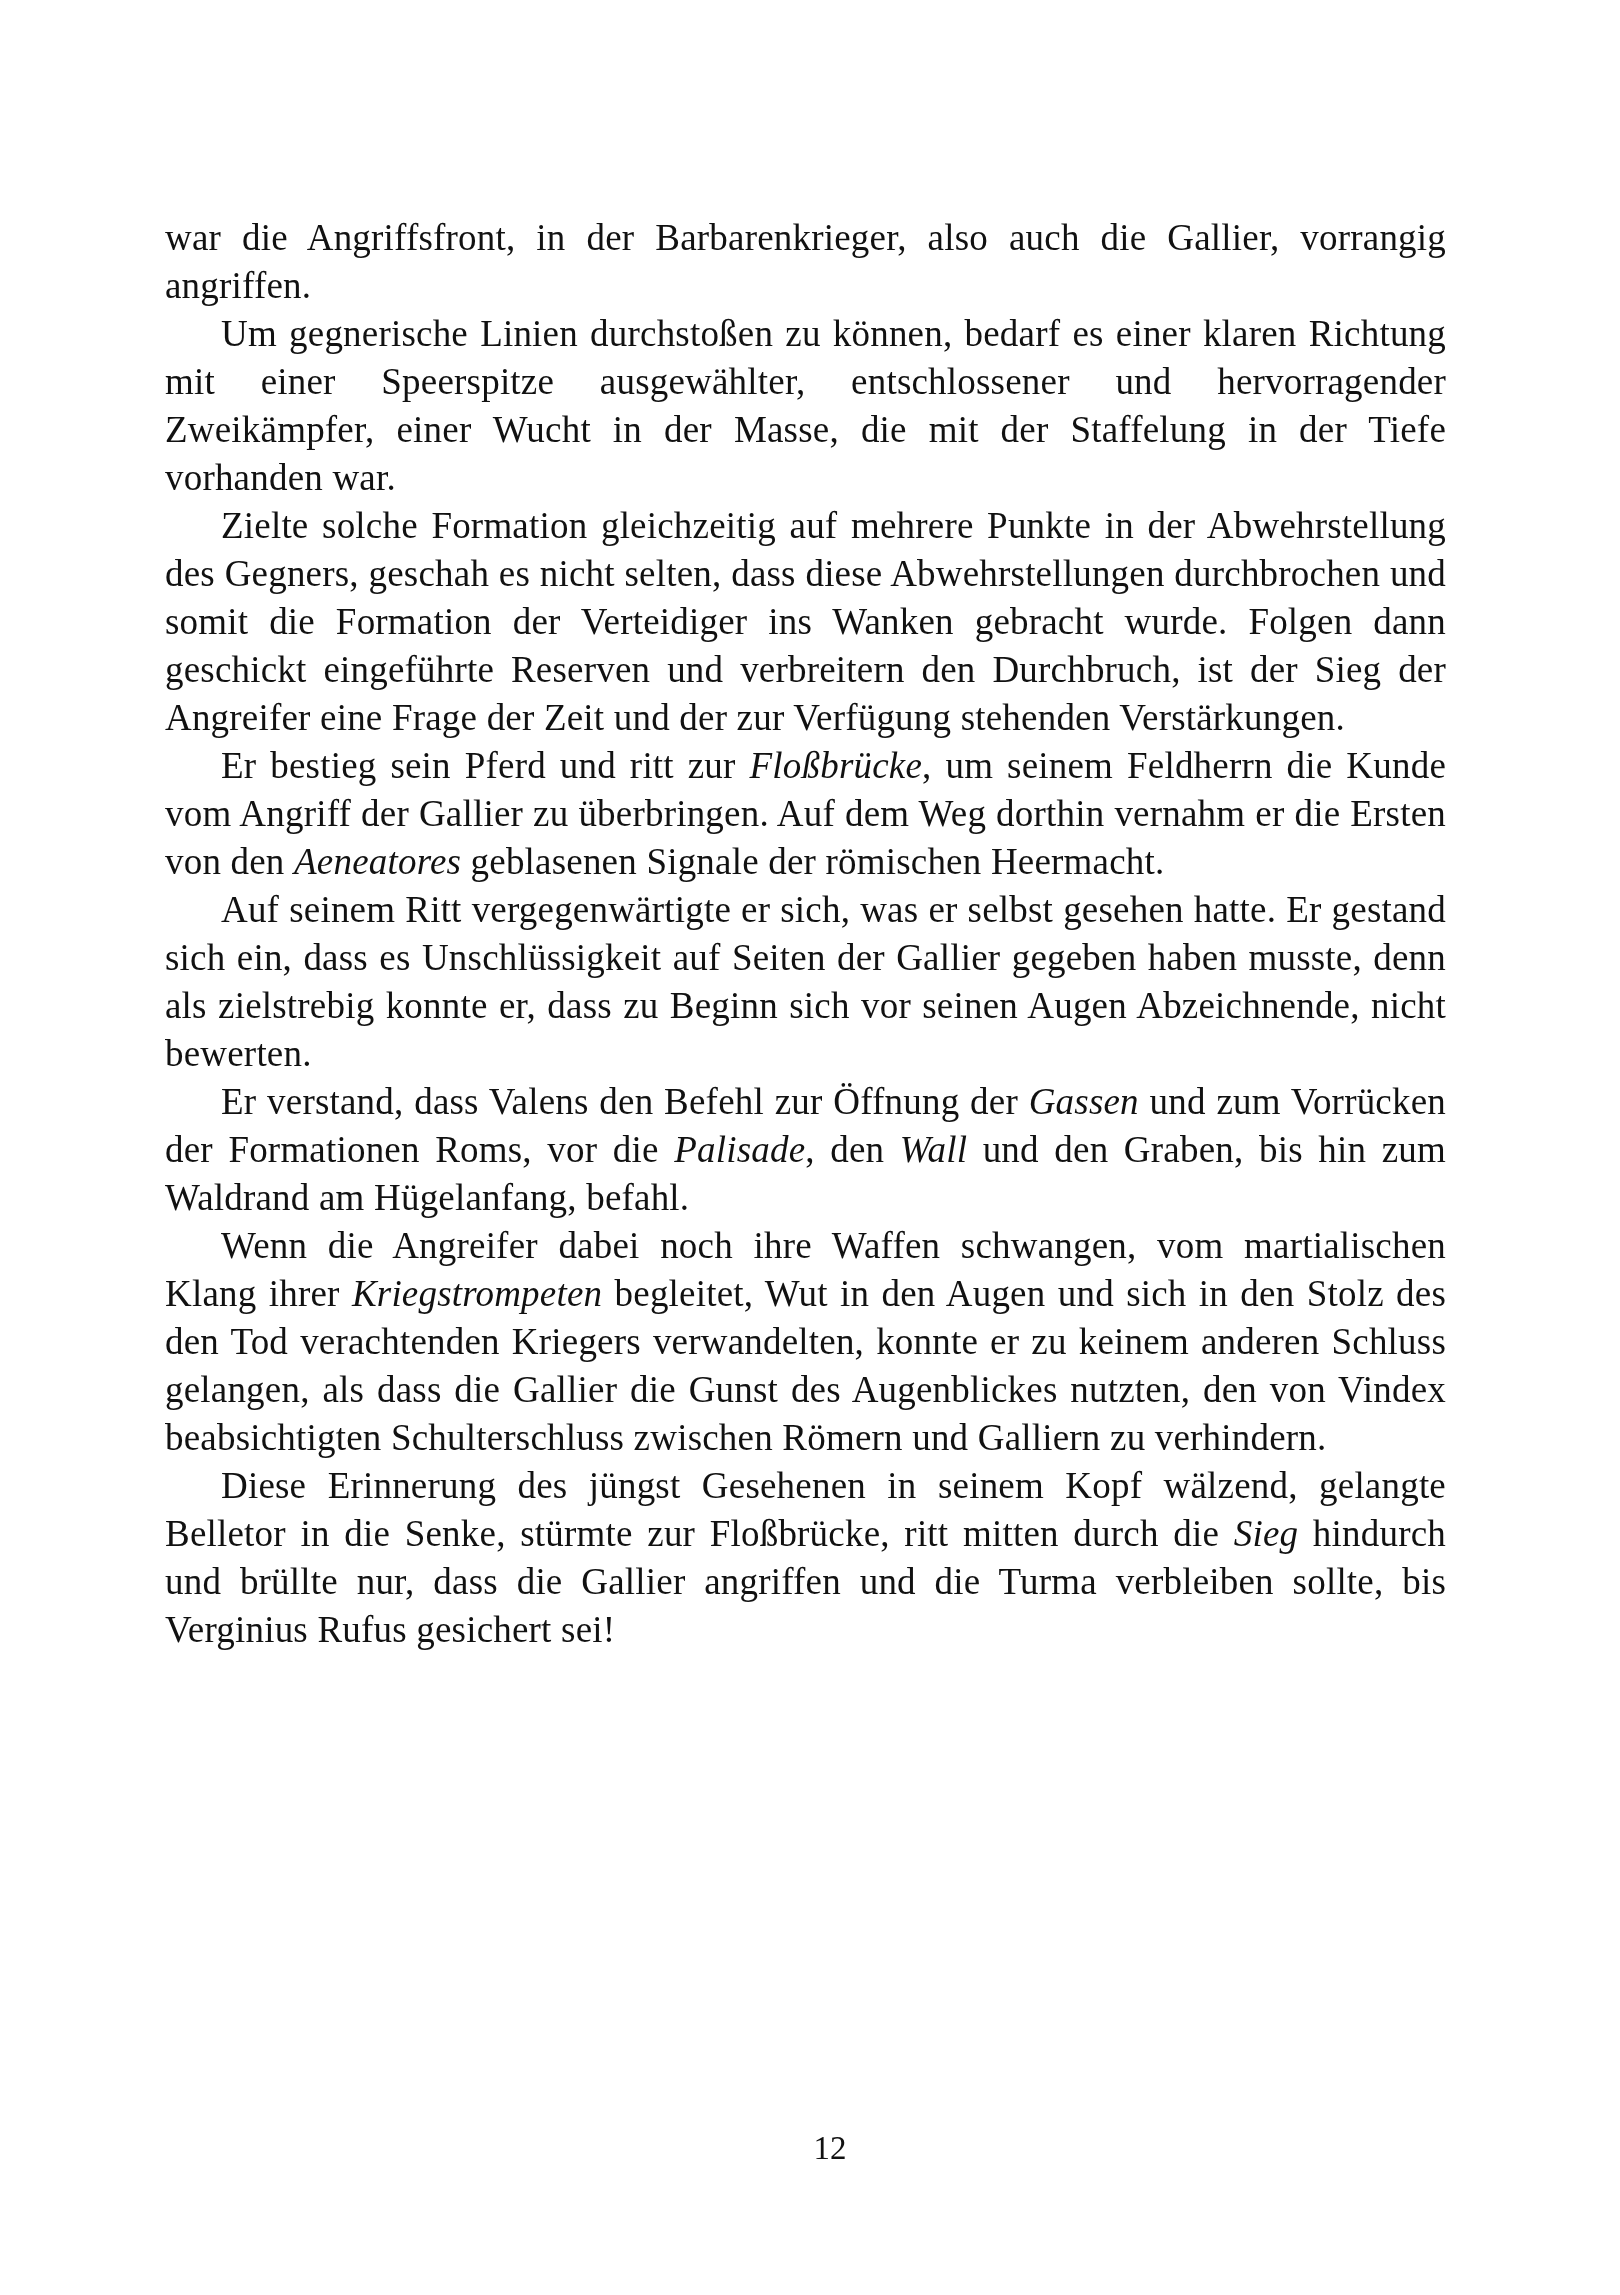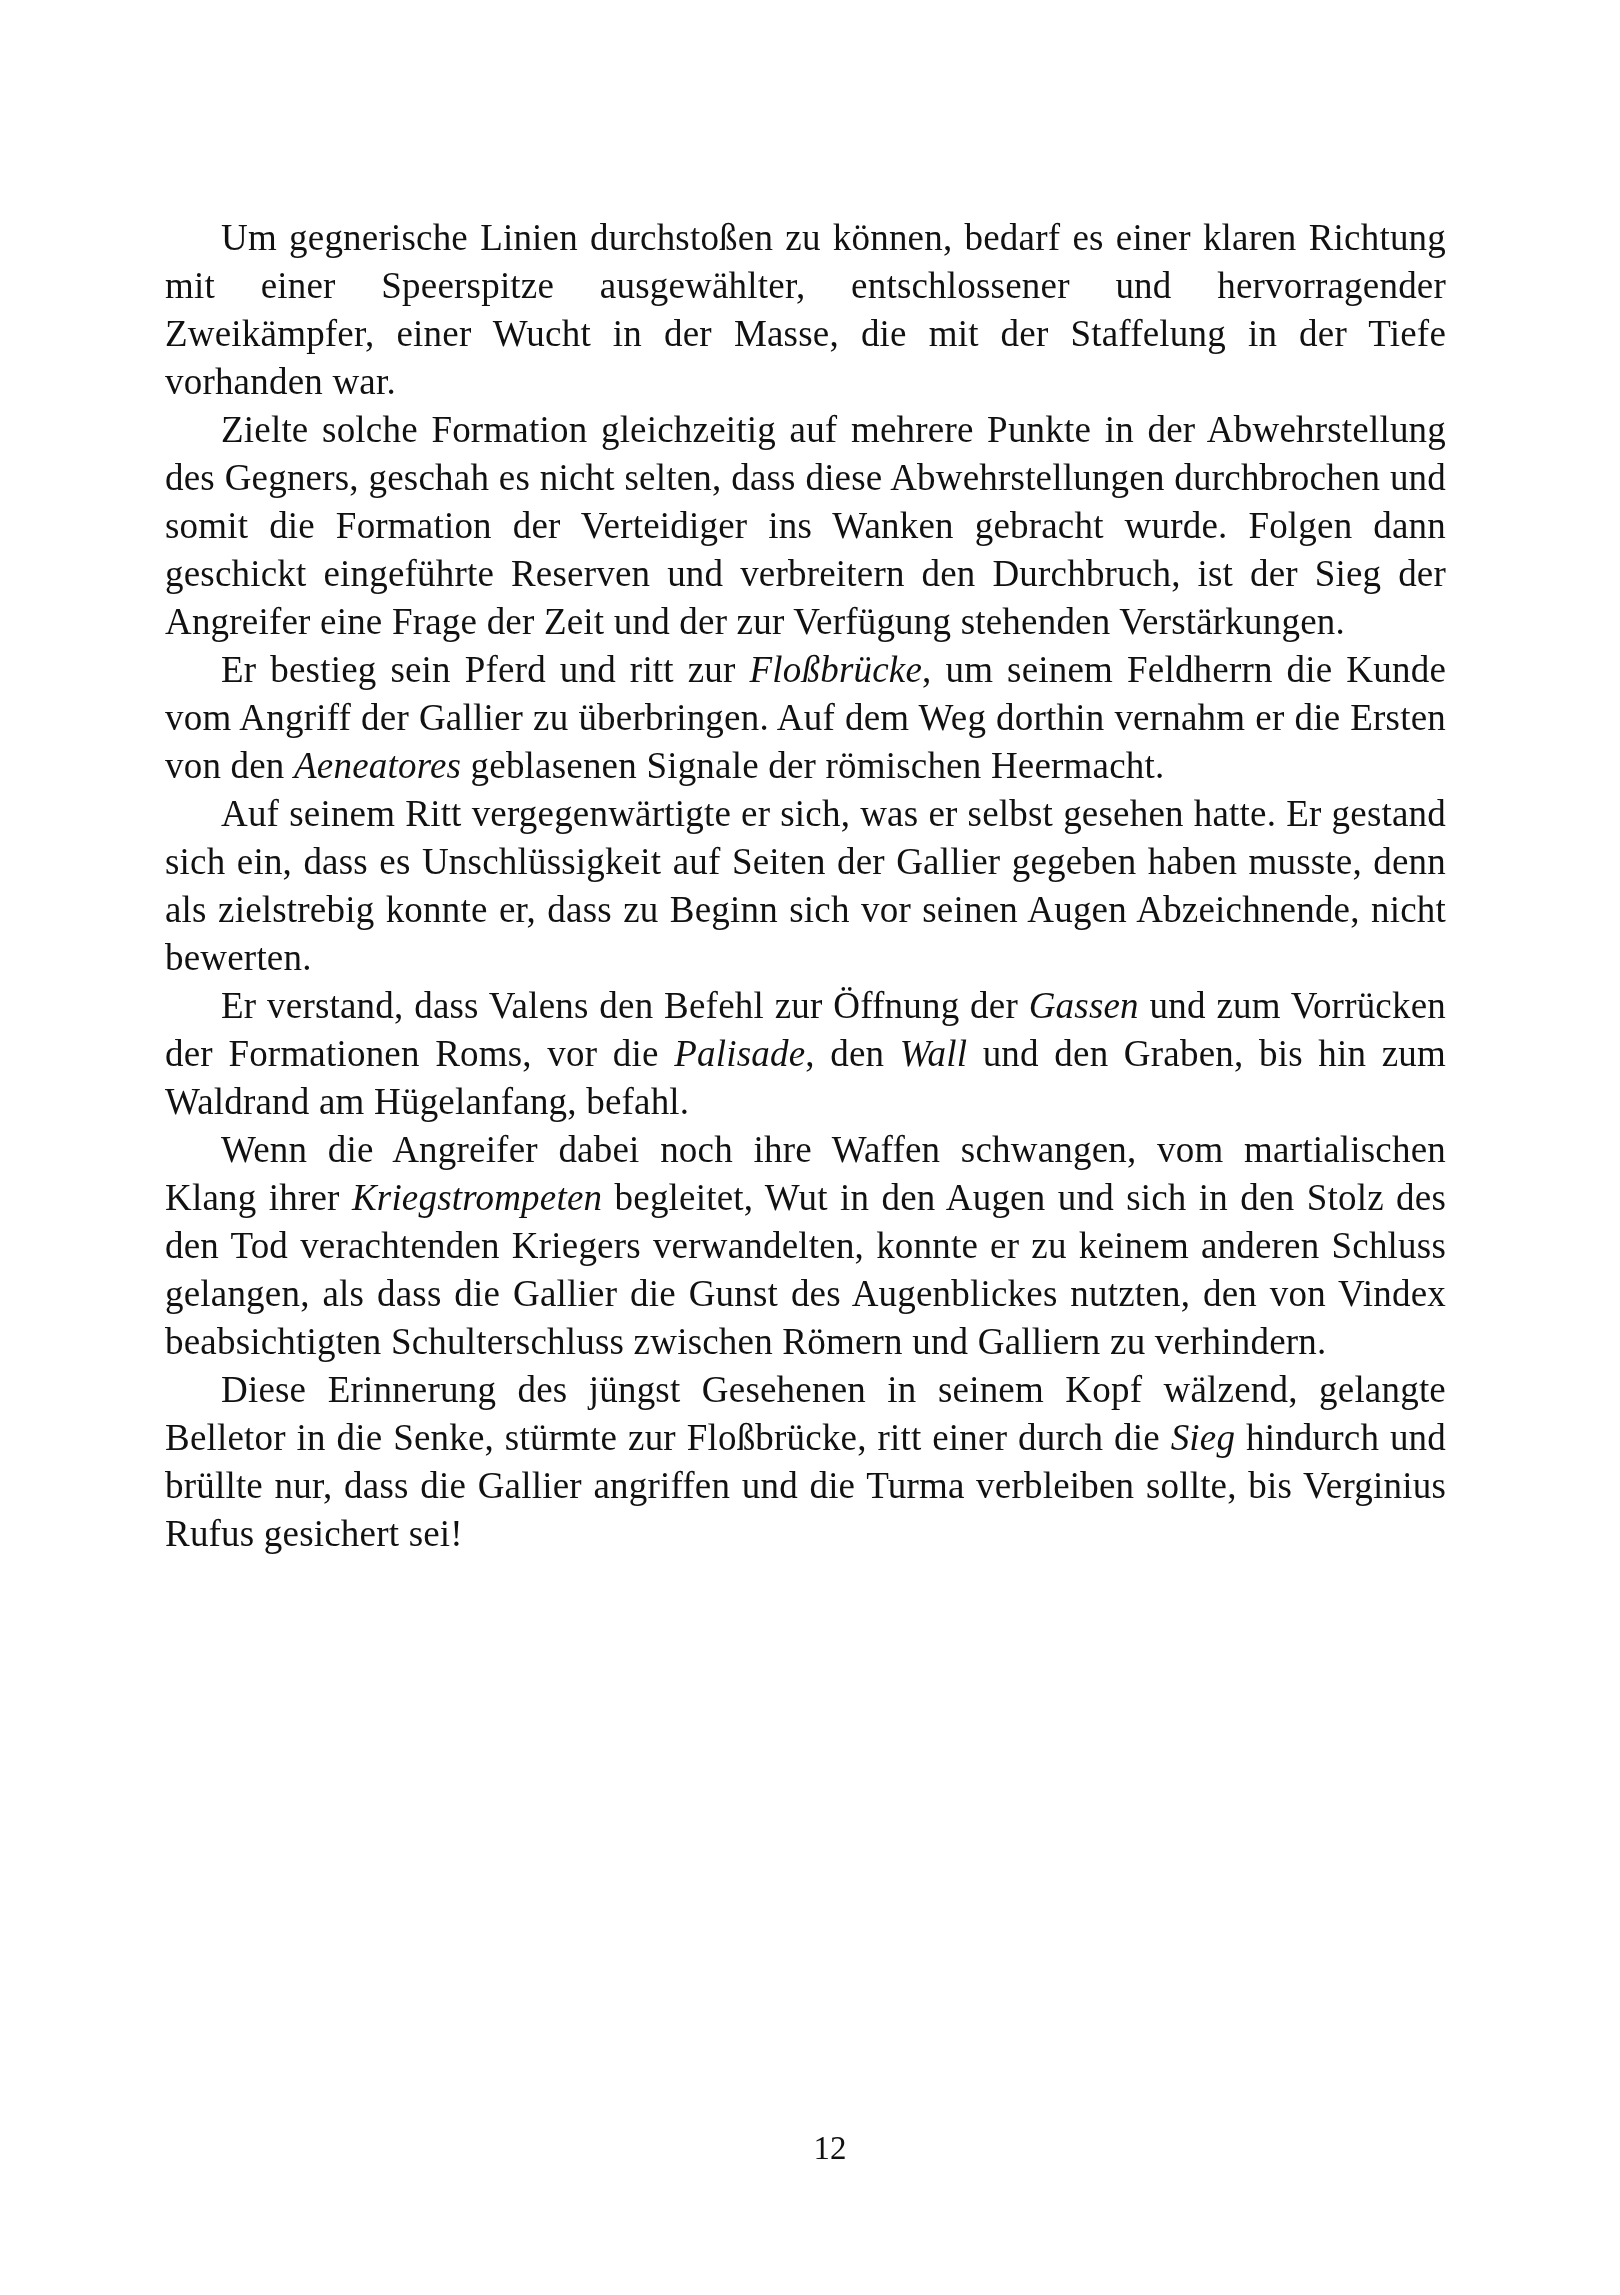--- a/index.html
+++ b/index.html
@@ -28,32 +28,33 @@
     font-family: "Liberation Serif", "DejaVu Serif", serif;
     font-size: 33px;
     color: #111111;
     padding-left: 20px;
   }
 </style>
 </head>
 <body>
 
 <div class="page">
+  <p class="noindent"><span>war die Angriffsfront, in der Barbarenkrieger, also auch die Gallier, vorrangig angriffen.</span></p>
 
   <p class="indent"><span>Um gegnerische Linien durchstoßen zu können, bedarf es einer klaren Richtung mit einer Speerspitze ausgewählter, entschlossener und hervorragender Zweikämpfer, einer Wucht in der Masse, die mit der Staffelung in der Tiefe vorhanden war.</span></p>
 
   <p class="indent"><span>Zielte solche Formation gleichzeitig auf mehrere Punkte in der Abwehrstellung des Gegners, geschah es nicht selten, dass diese Abwehrstellungen durchbrochen und somit die Formation der Verteidiger ins Wanken gebracht wurde. Folgen dann geschickt eingeführte Reserven und verbreitern den Durchbruch, ist der Sieg der Angreifer eine Frage der Zeit und der zur Verfügung stehenden Verstärkungen.</span></p>
 
 
   <p class="indent"><span>Er bestieg sein Pferd und ritt zur </span><span class="em">Floßbrücke</span><span>, um seinem Feldherrn die Kunde vom Angriff der Gallier zu überbringen. Auf dem Weg dorthin vernahm er die Ersten von den </span><span class="em">Aeneatores</span><span>  geblasenen Signale der römischen Heermacht.</span></p>
 
   <p class="indent"><span>Auf seinem Ritt vergegenwärtigte er sich, was er selbst gesehen hatte. Er gestand sich ein, dass es Unschlüssigkeit auf Seiten der Gallier gegeben haben musste, denn als zielstrebig konnte er, dass zu Beginn sich vor seinen Augen Abzeichnende, nicht bewerten.</span></p>
 
   <p class="indent"><span>Er verstand, dass Valens den Befehl zur Öffnung der </span><span class="em">Gassen</span><span> und zum Vorrücken der Formationen Roms, vor die </span><span class="em">Palisade</span><span>, den </span><span class="em">Wall</span><span> und den Graben, bis hin zum Waldrand am Hügelanfang, befahl.</span></p>
 
   <p class="indent"><span>Wenn die Angreifer dabei noch ihre Waffen schwangen, vom martialischen Klang ihrer </span><span class="em">Kriegstrompeten</span><span> begleitet, Wut in den Augen und sich in den Stolz des den Tod verachtenden Kriegers verwandelten, konnte er zu keinem anderen Schluss gelangen, als dass die Gallier die Gunst des Augenblickes nutzten, den von Vindex beabsichtigten Schulterschluss zwischen Römern und Galliern zu verhindern.</span></p>
 
 
-  <p class="indent"><span>Diese Erinnerung des jüngst Gesehenen in seinem Kopf wälzend, gelangte Belletor in die Senke, stürmte zur Floßbrücke, ritt einer durch die </span><span class="em">Sieg</span><span> hindurch und brüllte nur, dass die Gallier angriffen und die Turma verbleiben sollte, bis Verginius Rufus gesichert sei!</span></p>
+  <p class="indent"><span>Diese Erinnerung des jüngst Gesehenen in seinem Kopf wälzend, gelangte Belletor in die Senke, stürmte zur Floßbrücke, ritt mitten durch die </span><span class="em">Sieg</span><span> hindurch und brüllte nur, dass die Gallier angriffen und die Turma verbleiben sollte, bis Verginius Rufus gesichert sei!</span></p>
 </div>
 
 <div class="page-number">12</div>
 
 
 </body></html>

